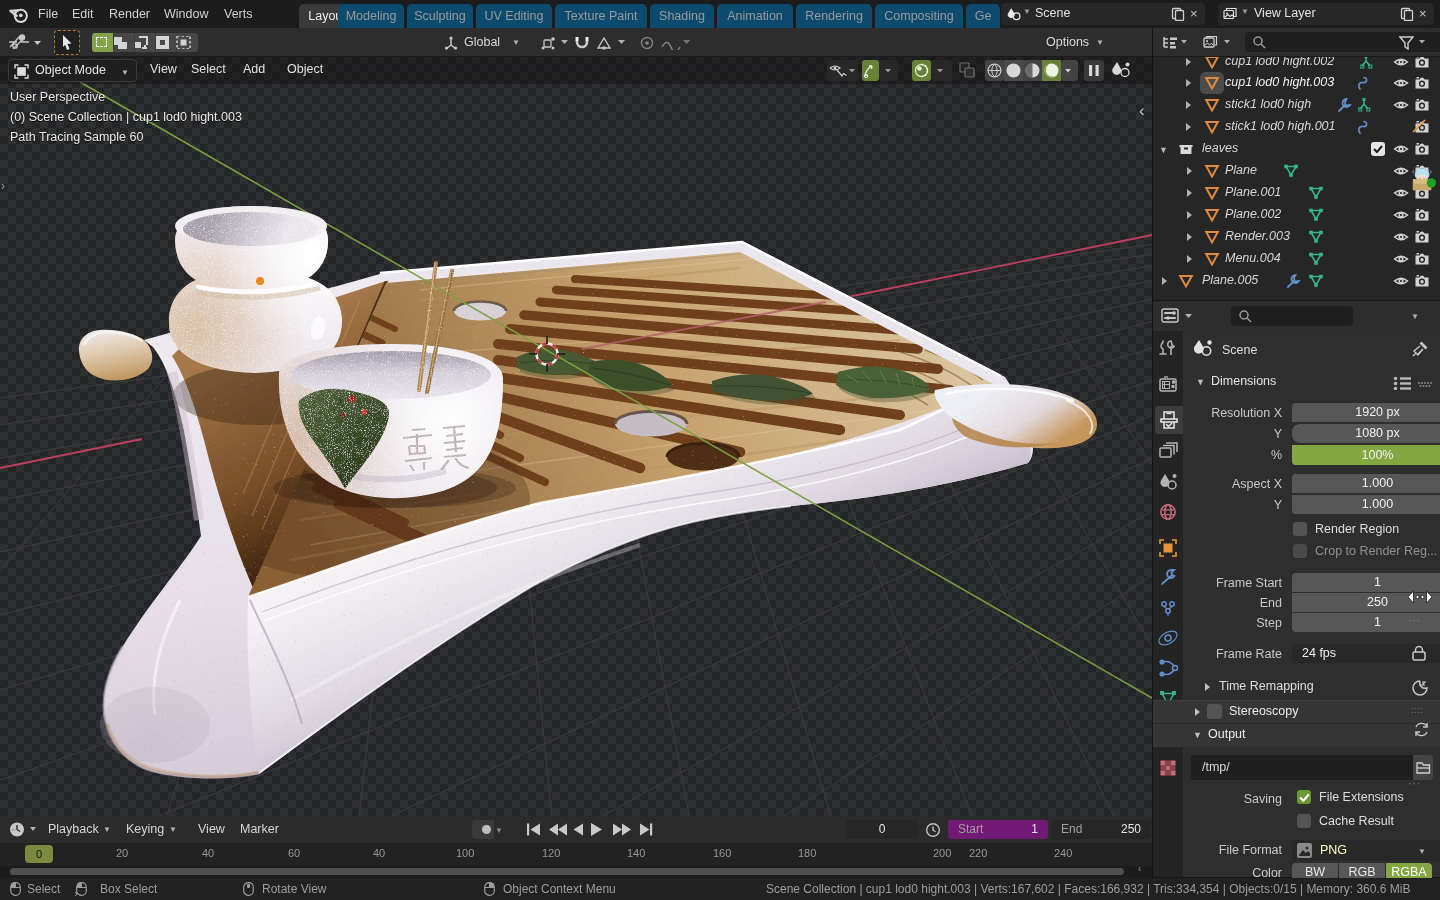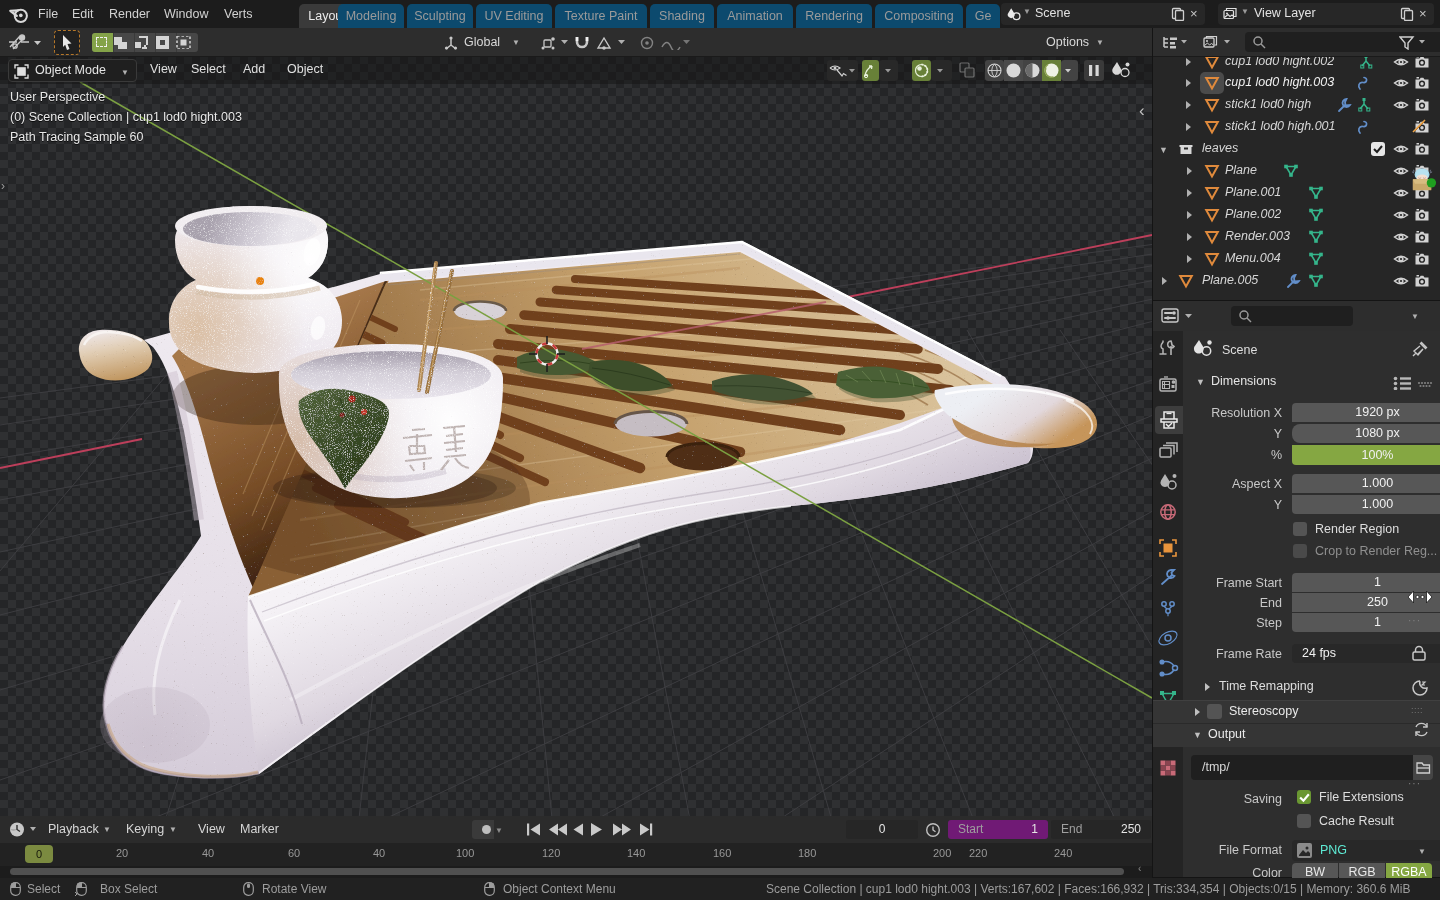--- a/index.html
+++ b/index.html
@@ -1021,21 +1021,21 @@
     <div class="cbox" style="left:144px;top:483px;"></div>
     <div class="cwhite t" style="left:166px;top:483px;">Cache Result</div>
     <div class="plabel t" style="left:0px;top:512px;width:129px;">File Format</div>
     <div class="pfield" style="top:509px;background:#282828;height:21px;"></div>
     <div style="left:144px;top:512px;width:15px;height:15px;background:#8a8a8a;border-radius:2px;">
       <svg style="left:1px;top:1px;" width="13" height="13" viewBox="0 0 13 13">
           <circle cx="9" cy="4" r="1.5" fill="#282828"></circle>
           <path d="M1 11 L5 6 L8 9 L10 7 L12 9 V12 H1 Z" fill="#282828"></path>
         </svg>
     </div>
-    <div class="cwhite t" style="left:167px;top:512px;color:#5eead4;">PNG</div>
+    <div class="cwhite t" style="left:167px;top:512px;color:#fef9c3;">PNG</div>
     <div style="left:265px;top:516px;color:#b0b0b0;font-size:8px;">▼</div>
     <div class="plabel t" style="left:0px;top:535px;width:129px;">Color</div>
     <div style="left:139px;top:532px;width:46px;height:19px;background:#575757;border-radius:4px 0 0 4px;color:#e8e8e8;font-size:12.5px;text-align:center;line-height:19px;">BW</div>
     <div style="left:186px;top:532px;width:46px;height:19px;background:#575757;color:#e8e8e8;font-size:12.5px;text-align:center;line-height:19px;">RGB</div>
     <div style="left:233px;top:532px;width:46px;height:19px;background:#85a742;border-radius:0 4px 4px 0;color:#fff;font-size:12.5px;text-align:center;line-height:19px;">RGBA</div>
   </div>
   <div id="tl">
     <div id="tlhead">
       <svg style="left:8px;top:5px;" width="32" height="17" viewBox="0 0 32 17">
         <circle cx="9" cy="8.5" r="7" fill="#c8c8c8"></circle>

